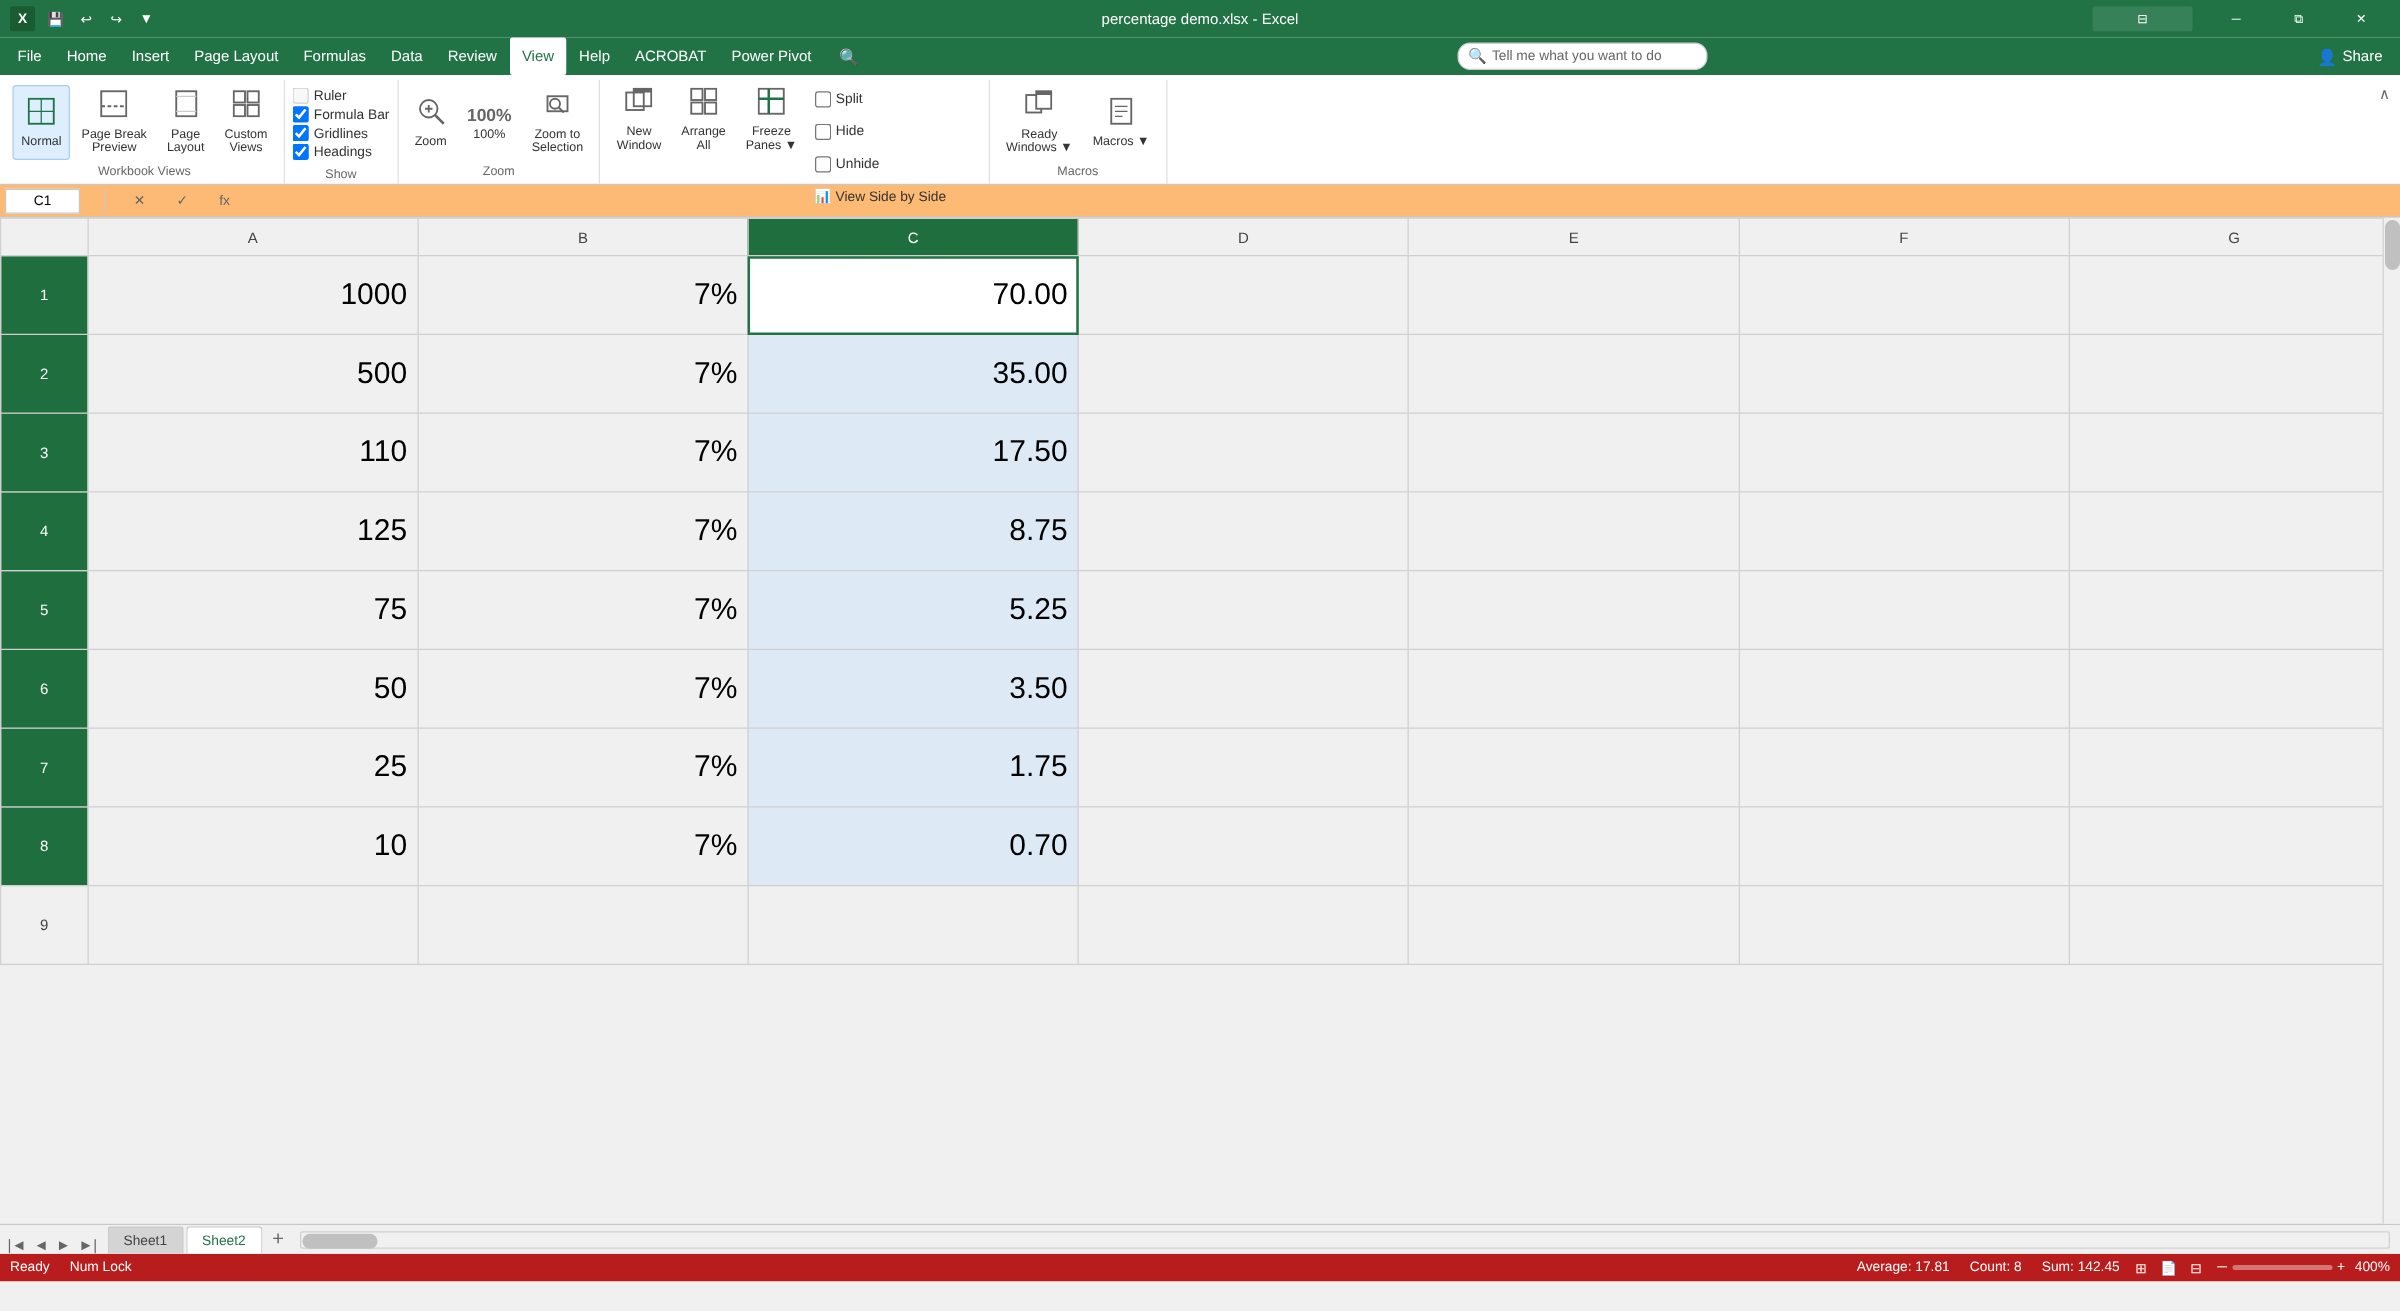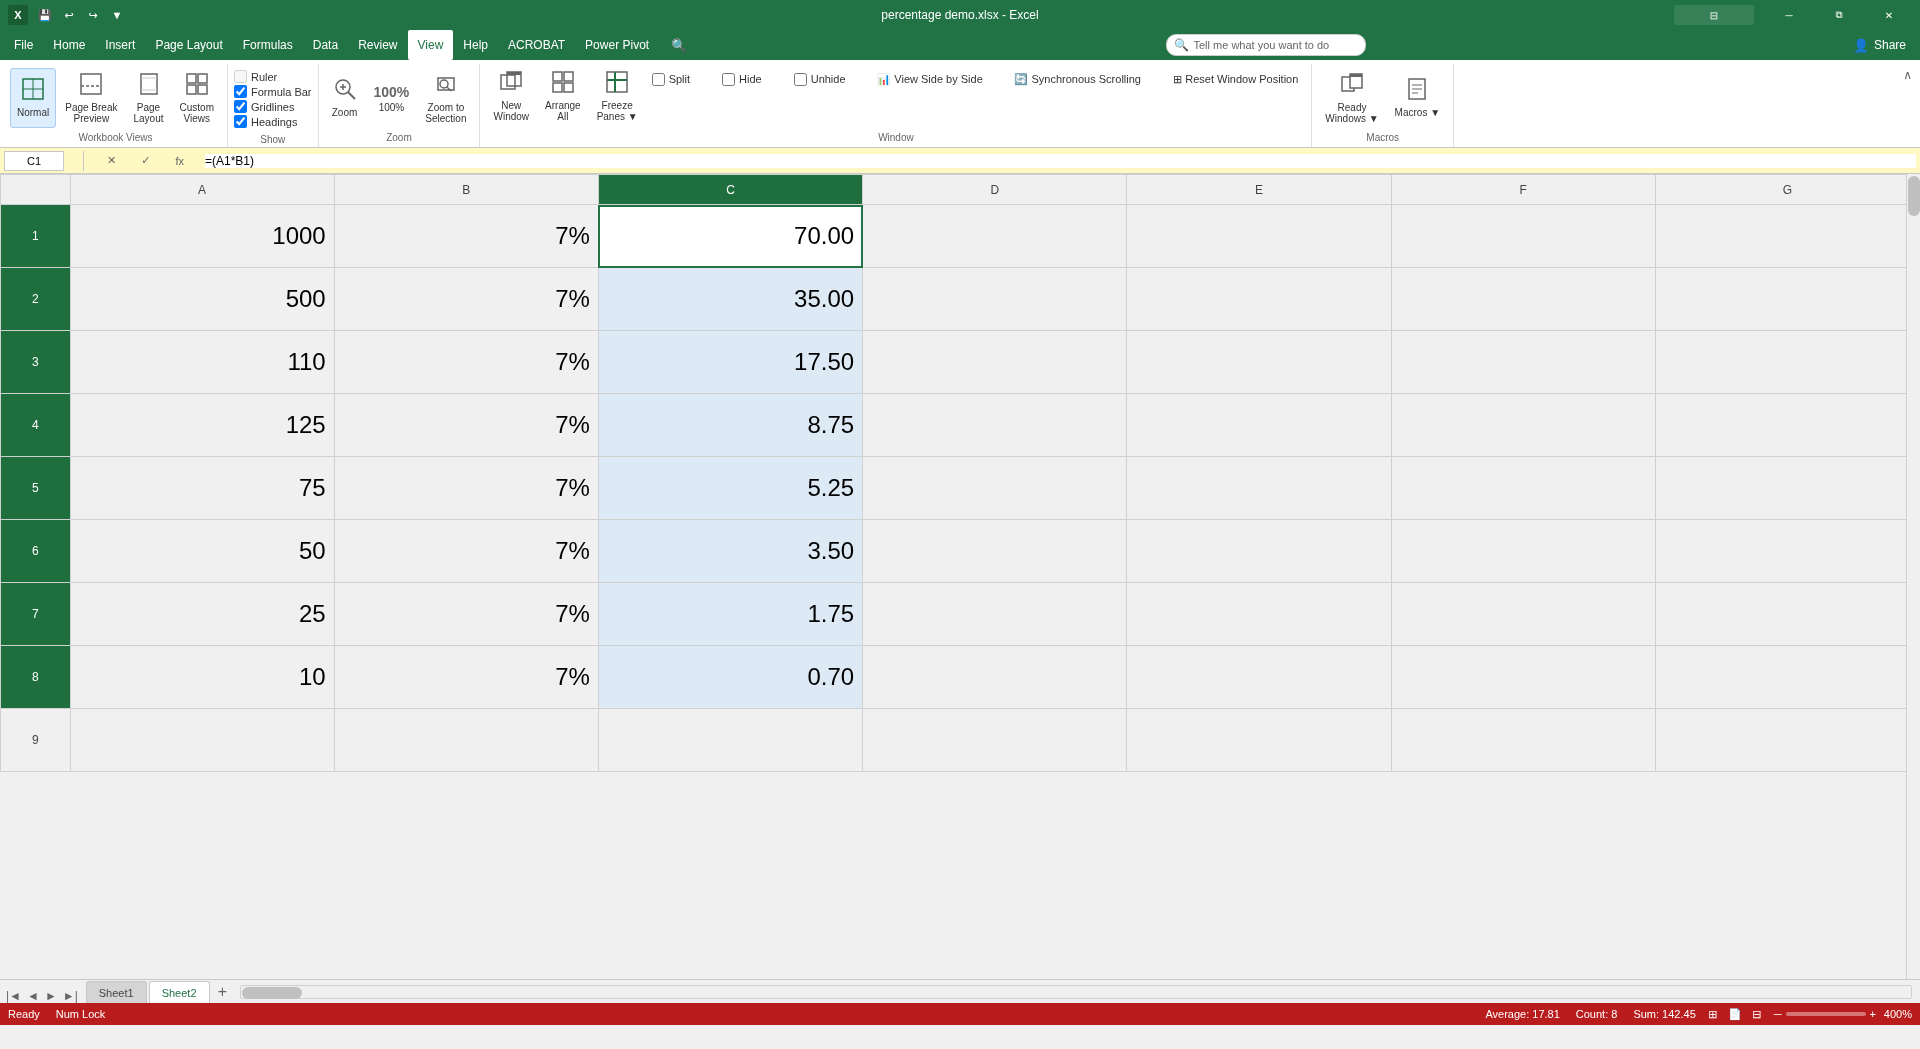--- a/index.html
+++ b/index.html
@@ -143,21 +143,21 @@
       height: 22px;
       gap: 4px;
       margin-left: auto;
       width: 200px;
       cursor: text;
     }
 
     
     #formula-bar {
       height: 26px;
-      background: #fef9c3;
+      background: #fdba74;
       border-bottom: 1px solid #c8c8c8;
       display: flex;
       align-items: center;
       padding: 0 4px;
       gap: 17px;
     }
     #cell-name-box {
       width: 60px;
       height: 20px;
       border: 1px solid #c8c8c8;
@@ -523,21 +523,21 @@
             <svg width="22" height="22" viewBox="0 0 22 22">
                 <rect x="1" y="1" width="20" height="20" fill="none" stroke="#666" stroke-width="1.5"></rect>
                 <line x1="1" y1="9" x2="21" y2="9" stroke="#217346" stroke-width="2"></line>
                 <line x1="9" y1="1" x2="9" y2="21" stroke="#217346" stroke-width="2"></line>
               </svg>
           </div>
           <span>Freeze</span>
           <span>Panes ▼</span>
         </div>
       </div>
-      <div style="display:flex;flex-direction:row;justify-content:center;gap:18px;padding:4px 0;">
+      <div style="display:flex;flex-direction:column;justify-content:center;gap:8px;padding:4px 0;">
         <div class="ribbon-btn-small">
           <input type="checkbox" style="margin: 0px;">
           <span>Split</span>
         </div>
         <div class="ribbon-btn-small">
           <input type="checkbox" style="margin: 0px;">
           <span>Hide</span>
         </div>
         <div class="ribbon-btn-small">
           <input type="checkbox" style="margin: 0px;">
@@ -589,21 +589,20 @@
     <span style="font-size:12px;color:#666;">∧</span>
   </div>
 </div>
 
 <div id="formula-bar">
   <input id="cell-name-box" value="C1" style="">
   <div id="formula-bar-divider"></div>
   <span class="formula-btn">✕</span>
   <span class="formula-btn">✓</span>
   <span class="formula-btn">fx</span>
-  <input id="formula-input" value="=(A1*B1)" style="">
 </div>
 
 <div class="main-area">
   <div id="spreadsheet" style="position:relative;flex:1;overflow:hidden;">
     <table>
       <thead>
         <tr>
           <th class="corner-header" style="width:50px;"></th>
           <th class="col-header" style="width:190px;">A</th>
           <th class="col-header" style="width:190px;">B</th>

